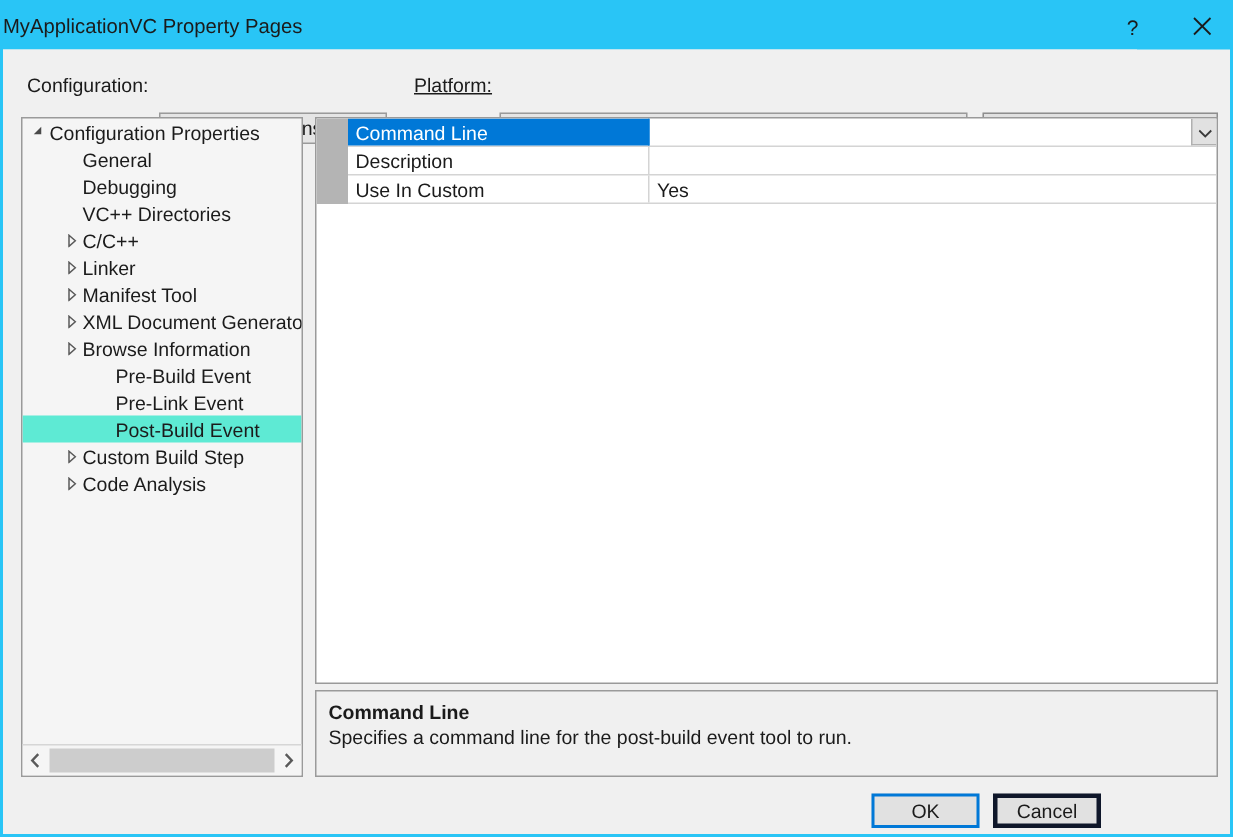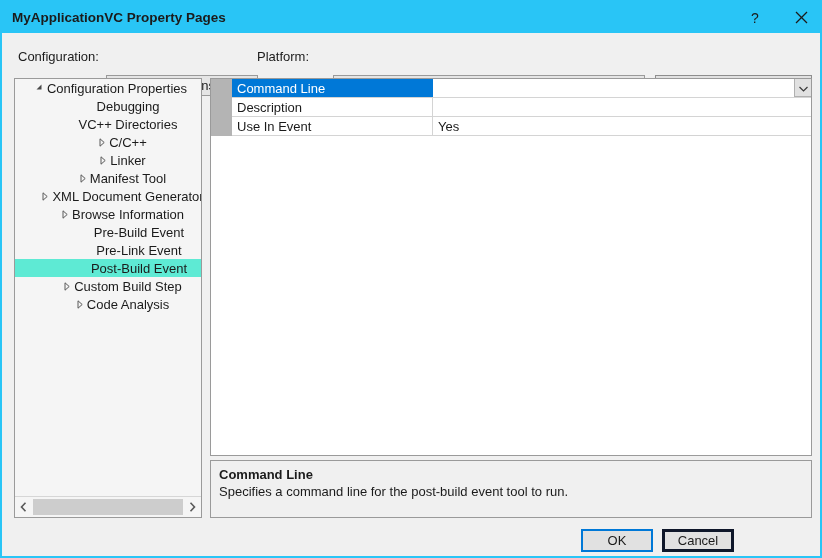--- a/index.html
+++ b/index.html
@@ -26,25 +26,23 @@
   #titlebar {
     position: absolute;
     left: 0; top: 0;
     width: 822px;
     height: 31px;
     background: #29c5f6;
     display: flex;
     align-items: center;
   }
   #title-text {
-    margin-left: 10px;
     font-size: 13.5px;
     color: #1b1b1b;
     white-space: nowrap;
-    font-weight: bold;
   }
   .title-btn {
     position: absolute;
     top: 0;
     height: 31px;
     width: 46px;
     display: flex;
     align-items: center;
     justify-content: center;
     color: #1b1b1b;
@@ -63,21 +61,21 @@
     background: #f0f0f0;
   }
   .tb-label {
     position: absolute;
     font-size: 13px;
     color: #1b1b1b;
     top: 16px;
     white-space: nowrap;
   }
   #lbl-configuration { left: 16px; }
-  #lbl-platform { left: 255px; }
+  #lbl-platform { left: 274px; text-decoration: underline; }
 
   .combo {
     position: absolute;
     top: 42px;
     height: 21px;
     background: #e5e5e5;
     border: 1px solid #9a9a9a;
     box-sizing: border-box;
     display: flex;
     align-items: center;
@@ -133,21 +131,20 @@
     height: 416px;
     overflow: hidden;
   }
   .tree-row {
     position: relative;
     height: 18px;
     display: flex;
     align-items: center;
     white-space: nowrap;
     cursor: default;
-    justify-content: center;
   }
   .tree-row.selected { background: #5eead4; }
   .tw {
     width: 14px;
     flex: 0 0 14px;
     display: flex;
     align-items: center;
     justify-content: center;
     color: #4a4a4a;
     font-size: 9px;
@@ -357,20 +354,25 @@
   <div id="tree-panel">
     <div id="tree-scroll">
         <div class="tree-row">
           <div style="flex: 0 0 4px;"></div>
           <div class="tw">
             <svg width="8" height="8" viewBox="0 0 8 8">
               <path d="M0.5 5.5 L5.5 5.5 L5.5 0.5 Z" fill="#4a4a4a"></path>
             </svg>
           </div>
           <span class="tree-label">Configuration Properties</span>
+        </div>
+        <div class="tree-row">
+          <div style="flex: 0 0 26px;"></div>
+          <div class="tw"></div>
+          <span class="tree-label">General</span>
         </div>
         <div class="tree-row">
           <div style="flex: 0 0 26px;"></div>
           <div class="tw"></div>
           <span class="tree-label">Debugging</span>
         </div>
         <div class="tree-row">
           <div style="flex: 0 0 26px;"></div>
           <div class="tw"></div>
           <span class="tree-label">VC++ Directories</span>
@@ -483,21 +485,21 @@
             </div>
           </div>
         </div>
         <div class="grid-row">
           <div class="cell-name">Description</div>
           <div class="cell-value">
             <span></span>
           </div>
         </div>
         <div class="grid-row">
-          <div class="cell-name">Use In Event</div>
+          <div class="cell-name">Use In Custom</div>
           <div class="cell-value">
             <span>Yes</span>
           </div>
         </div>
       </div>
   </div>
 
   <div id="desc-panel">
     <div id="desc-title">Command Line</div>
     <div id="desc-body">Specifies a command line for the post-build event tool to run.</div>

